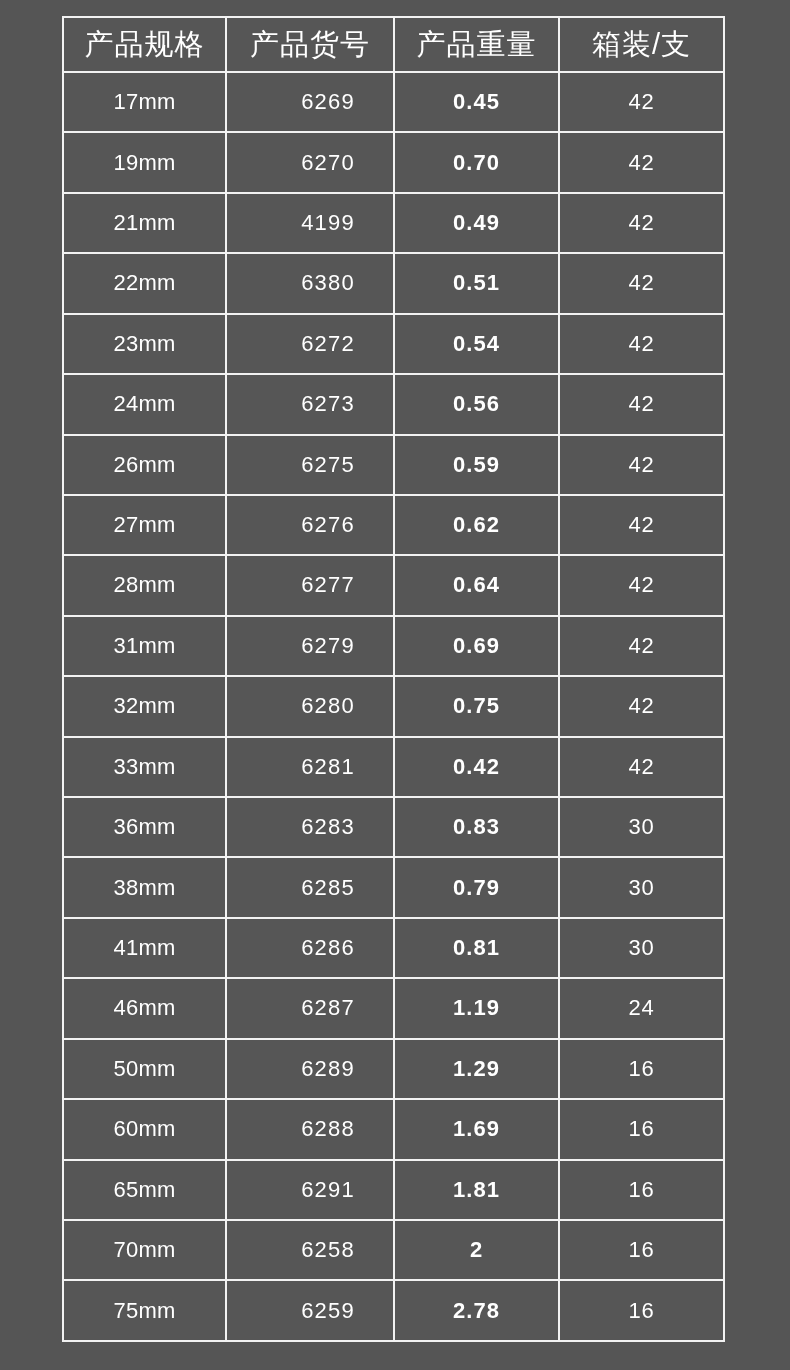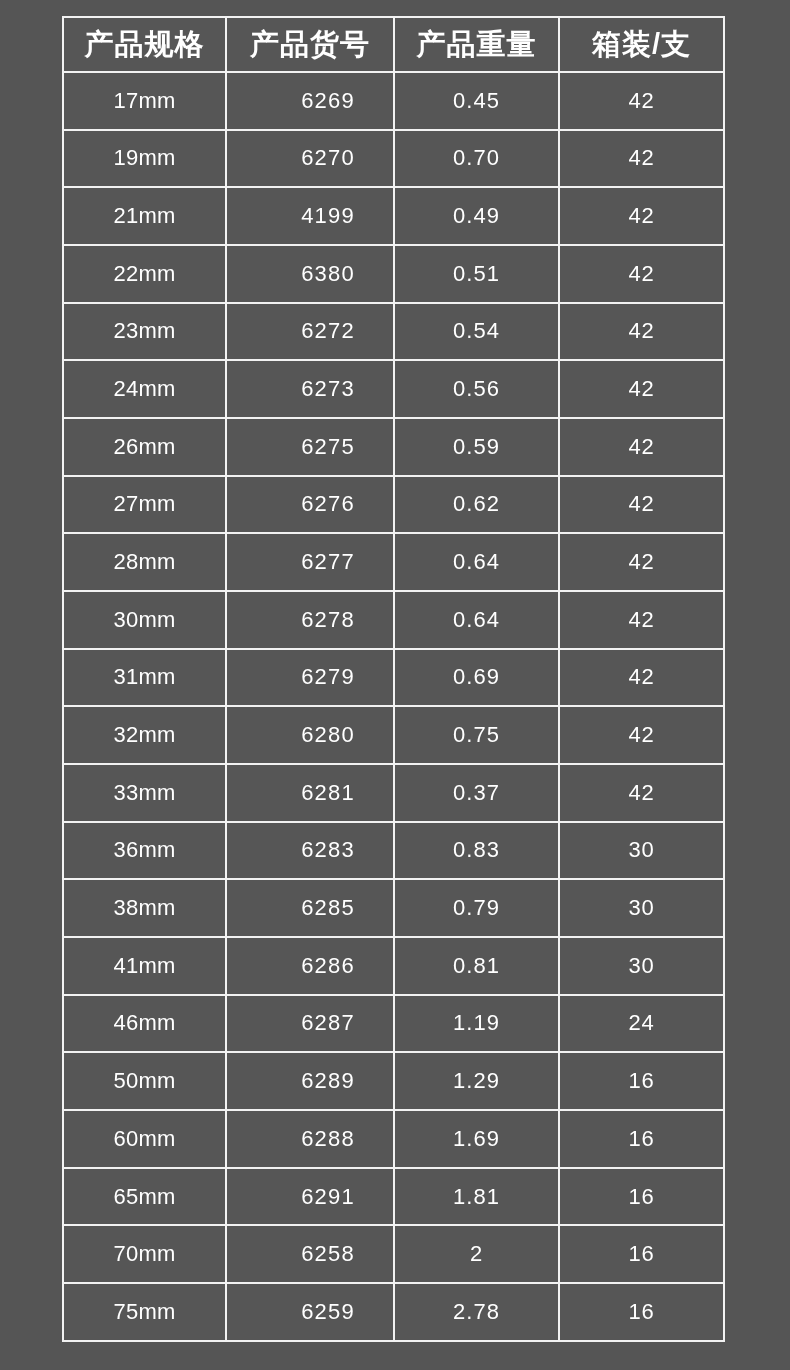--- a/index.html
+++ b/index.html
@@ -40,40 +40,41 @@
     border: 2px solid #f2f2f2;
     text-align: center;
     vertical-align: middle;
     color: #ffffff;
     background: #565656;
     padding: 0;
   }
   table.spec-table thead th {
     height: 53px;
     font-size: 29px;
-    font-weight: 700;
+    font-weight: 400;
     letter-spacing: 1px;
     line-height: 1.1;
   }
   table.spec-table tbody td {
     height: 53px;
     font-size: 22px;
     font-weight: 400;
     letter-spacing: 0.5px;
     line-height: 1.1;
   }
   table.spec-table tbody td.col-size {
     letter-spacing: 0.2px;
   }
   table.spec-table tbody td.col-code {
     letter-spacing: 1.2px;
     padding-left: 36px;
   }
   table.spec-table tbody td.col-weight {
     letter-spacing: 1px;
+    font-weight: bold;
   }
   table.spec-table tbody td.col-pack {
     letter-spacing: 0.8px;
   }
 </style>
 </head>
 <body>
 
 <div id="spec-table-wrap">
   <table class="spec-table">
@@ -140,41 +141,35 @@
           <td class="col-weight">0.62</td>
           <td class="col-pack">42</td>
         </tr>
         <tr>
           <td class="col-size">28mm</td>
           <td class="col-code">6277</td>
           <td class="col-weight">0.64</td>
           <td class="col-pack">42</td>
         </tr>
         <tr>
-          <td class="col-size">30mm</td>
-          <td class="col-code">6278</td>
-          <td class="col-weight">0.64</td>
-          <td class="col-pack">42</td>
-        </tr>
-        <tr>
           <td class="col-size">31mm</td>
           <td class="col-code">6279</td>
           <td class="col-weight">0.69</td>
           <td class="col-pack">42</td>
         </tr>
         <tr>
           <td class="col-size">32mm</td>
           <td class="col-code">6280</td>
           <td class="col-weight">0.75</td>
           <td class="col-pack">42</td>
         </tr>
         <tr>
           <td class="col-size">33mm</td>
           <td class="col-code">6281</td>
-          <td class="col-weight">0.37</td>
+          <td class="col-weight">0.42</td>
           <td class="col-pack">42</td>
         </tr>
         <tr>
           <td class="col-size">36mm</td>
           <td class="col-code">6283</td>
           <td class="col-weight">0.83</td>
           <td class="col-pack">30</td>
         </tr>
         <tr>
           <td class="col-size">38mm</td>

